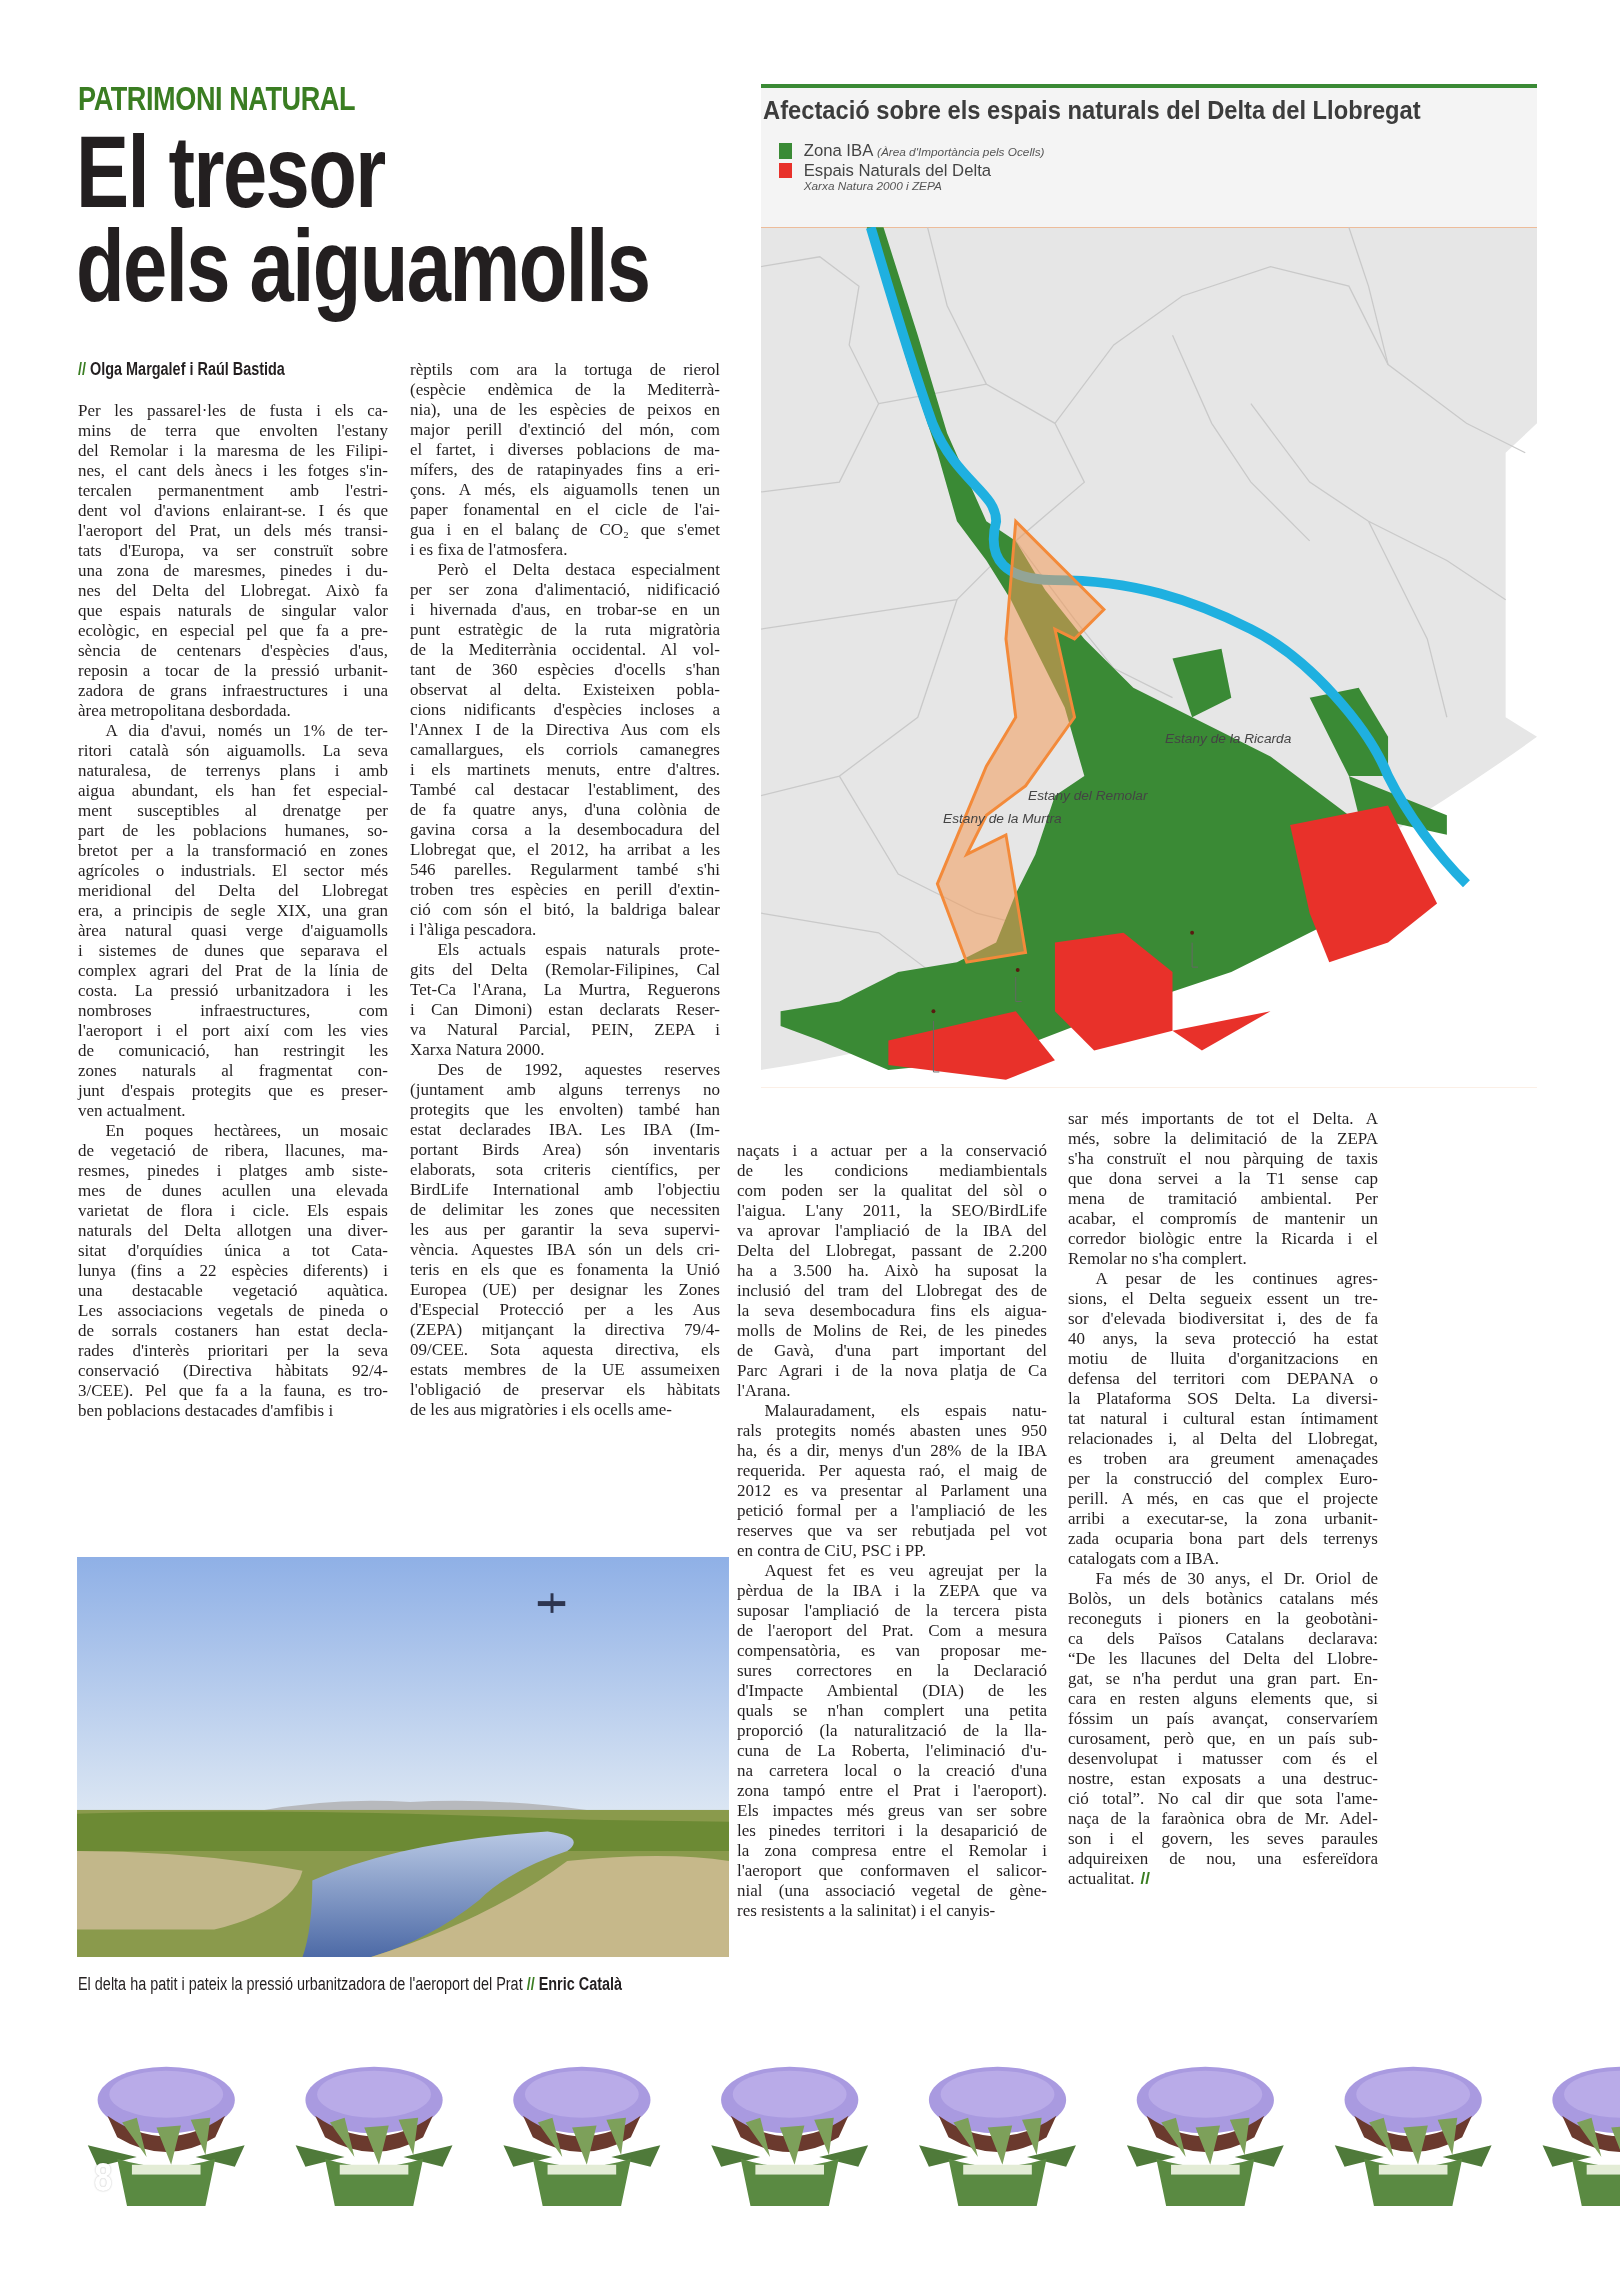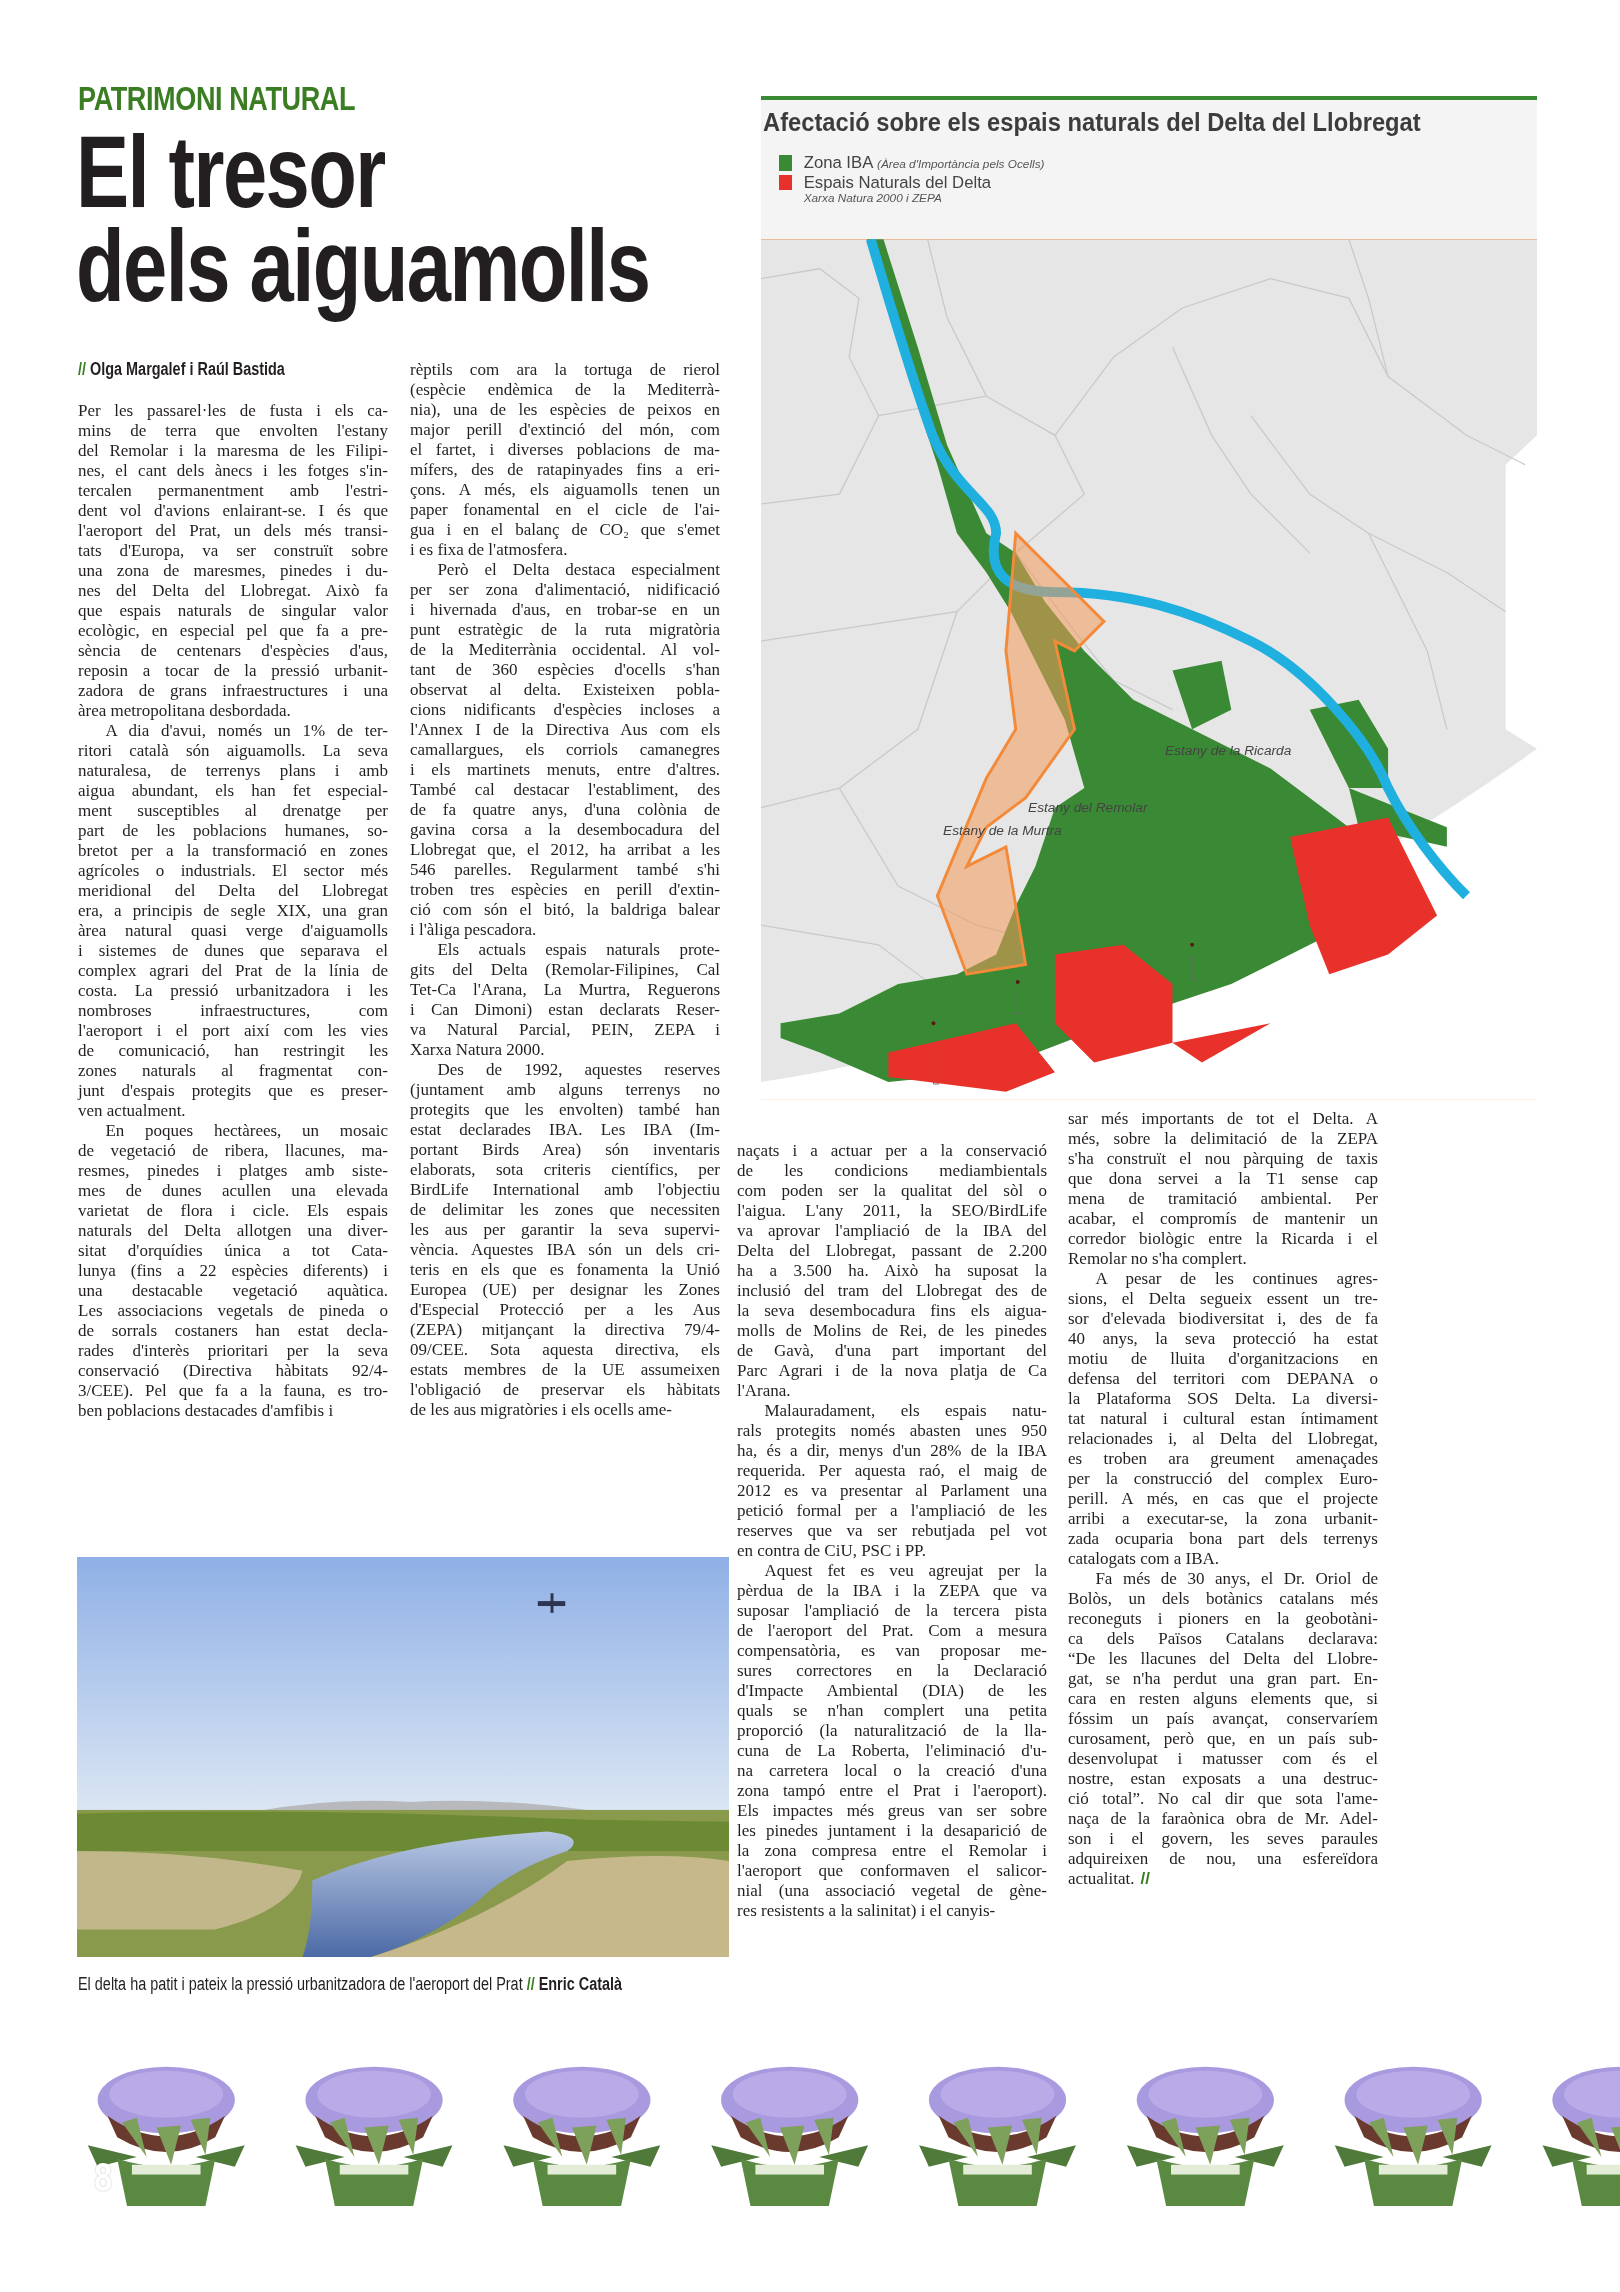--- a/index.html
+++ b/index.html
@@ -9,21 +9,21 @@
   .byline { position: absolute; left: 78px; top: 359px; font-family: "Liberation Sans", sans-serif; font-weight: bold; font-size: 17.6px; color: #231f20; transform: scaleX(0.82); transform-origin: left; white-space: nowrap; }
   .byline .sl, .endmark { color: #3a7d22; font-family: "Liberation Sans", sans-serif; font-weight: bold; }
   .col { position: absolute; font-size: 17px; line-height: 20px; text-align: justify; hyphens: manual; }
   .col p { margin: 0; text-indent: 0; }
   .col .line { display: block; text-align: justify; text-align-last: justify; white-space: nowrap; }
   .col .line.last { text-align-last: left; }
   .c1 { left: 78px; top: 401px; width: 310px; }
   .c2 { left: 410px; top: 360px; width: 310px; }
   .c3 { left: 737px; top: 1141px; width: 310px; }
   .c4 { left: 1068px; top: 1109px; width: 310px; }
-  .figure { position: absolute; left: 761px; top: 96px; width: 776px; height: 1004px; background: #f4f4f4; }
+  .figure { position: absolute; left: 761px; top: 84px; width: 776px; height: 1004px; background: #f4f4f4; }
   .fig-bar { position: absolute; left: 0; top: 0; width: 776px; height: 3.9px; background: #3a8a35; }
   .fig-title { position: absolute; left: 2px; top: 11.8px; font-family: "Liberation Sans", sans-serif; font-weight: bold; font-size: 25.5px; color: #3c3c3c; white-space: nowrap; transform: scaleX(0.93); transform-origin: left; }
   .legend { position: absolute; top: 57px; font-family: "Liberation Sans", sans-serif; font-size: 16.7px; color: #444; }
   .legend .item { position: relative; padding-left: 29px; height: 19.6px; line-height: 19.6px; white-space: nowrap; }
   .legend .sw { position: absolute; left: 3.9px; top: 2px; width: 13.7px; height: 15.7px; }
   .legend .sub { font-style: italic; font-size: 11.8px; color: #555; }
   .legend .subline { padding-left: 29px; font-style: italic; font-size: 11.8px; color: #555; line-height: 13.7px; }
   .map { position: absolute; left: 0; top: 143px; width: 776px; height: 861px; background: #f97316; }
   .map-label { position: absolute; font-family: "Liberation Sans", sans-serif; font-style: italic; font-size: 13.7px; color: #444; white-space: nowrap; }
   .photo { position: absolute; left: 77px; top: 1557px; width: 652px; height: 400px; overflow: hidden; }
@@ -200,21 +200,21 @@
       <span class="line">de l'aeroport del Prat. Com a mesura</span>
       <span class="line">compensatòria, es van proposar me-</span>
       <span class="line">sures correctores en la Declaració</span>
       <span class="line">d'Impacte Ambiental (DIA) de les</span>
       <span class="line">quals se n'han complert una petita</span>
       <span class="line">proporció (la naturalització de la lla-</span>
       <span class="line">cuna de La Roberta, l'eliminació d'u-</span>
       <span class="line">na carretera local o la creació d'una</span>
       <span class="line">zona tampó entre el Prat i l'aeroport).</span>
       <span class="line">Els impactes més greus van ser sobre</span>
-      <span class="line">les pinedes juntament i la desaparició de</span>
+      <span class="line">les pinedes territori i la desaparició de</span>
       <span class="line">la zona compresa entre el Remolar i</span>
       <span class="line">l'aeroport que conformaven el salicor-</span>
       <span class="line">nial (una associació vegetal de gène-</span>
       <span class="line last">res resistents a la salinitat) i el canyis-</span>
     </p>
   </div>
 <div class="col c4">
     <p>
       <span class="line">sar més importants de tot el Delta. A</span>
       <span class="line">més, sobre la delimitació de la ZEPA</span>

